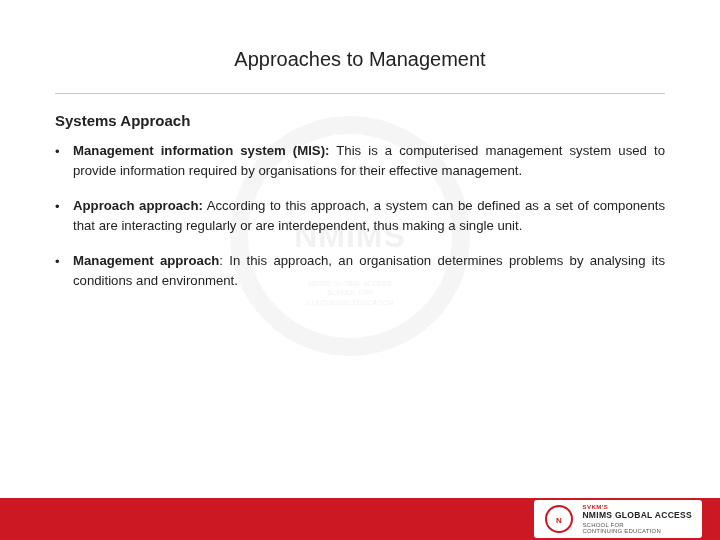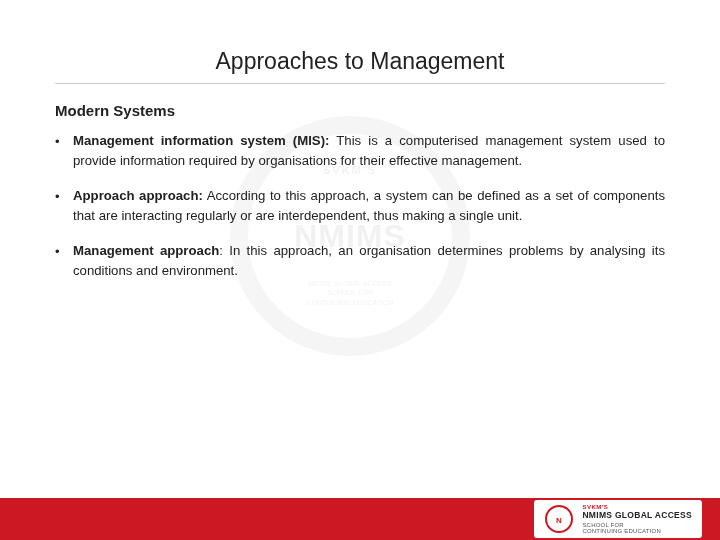--- a/index.html
+++ b/index.html
@@ -23,24 +23,24 @@
     }
 
     .main-content {
       flex: 1;
       padding: 20px 55px 20px 55px;
       position: relative;
     }
 
     .slide-title {
       text-align: center;
-      font-size: 23px;
+      font-size: 20px;
       font-weight: normal;
       color: #222222;
-      padding: 28px 0 8px 0;
+      padding: 28px 0 22px 0;
       border-bottom: 1px solid #cccccc;
       margin-bottom: 18px;
     }
 
     .watermark {
       position: absolute;
       top: 76px;
       left: 50%;
       transform: translateX(-50%);
       width: 260px;
@@ -191,21 +191,21 @@
       <span class="watermark-text-top">SVKM'S</span>
       <span class="watermark-text-brand">NMIMS</span>
       <span class="watermark-text-bottom">NMIMS GLOBAL ACCESS<br>SCHOOL FOR<br>CONTINUING EDUCATION</span>
     </div>
   </div>
 
   <div class="main-content">
 
     <h1 class="slide-title">Approaches to Management</h1>
 
-    <h2 class="section-heading">Modern Systems</h2>
+    <h2 class="section-heading">Systems Approach</h2>
 
     <ul class="bullet-list">
 
       <li>
         <span class="bullet-dot">•</span>
         <span class="bullet-text">
           <span class="bold-term">Management information system (MIS):</span><span> This is a computerised management system used to provide information required by organisations for their effective management.</span>
         </span>
       </li>
 

